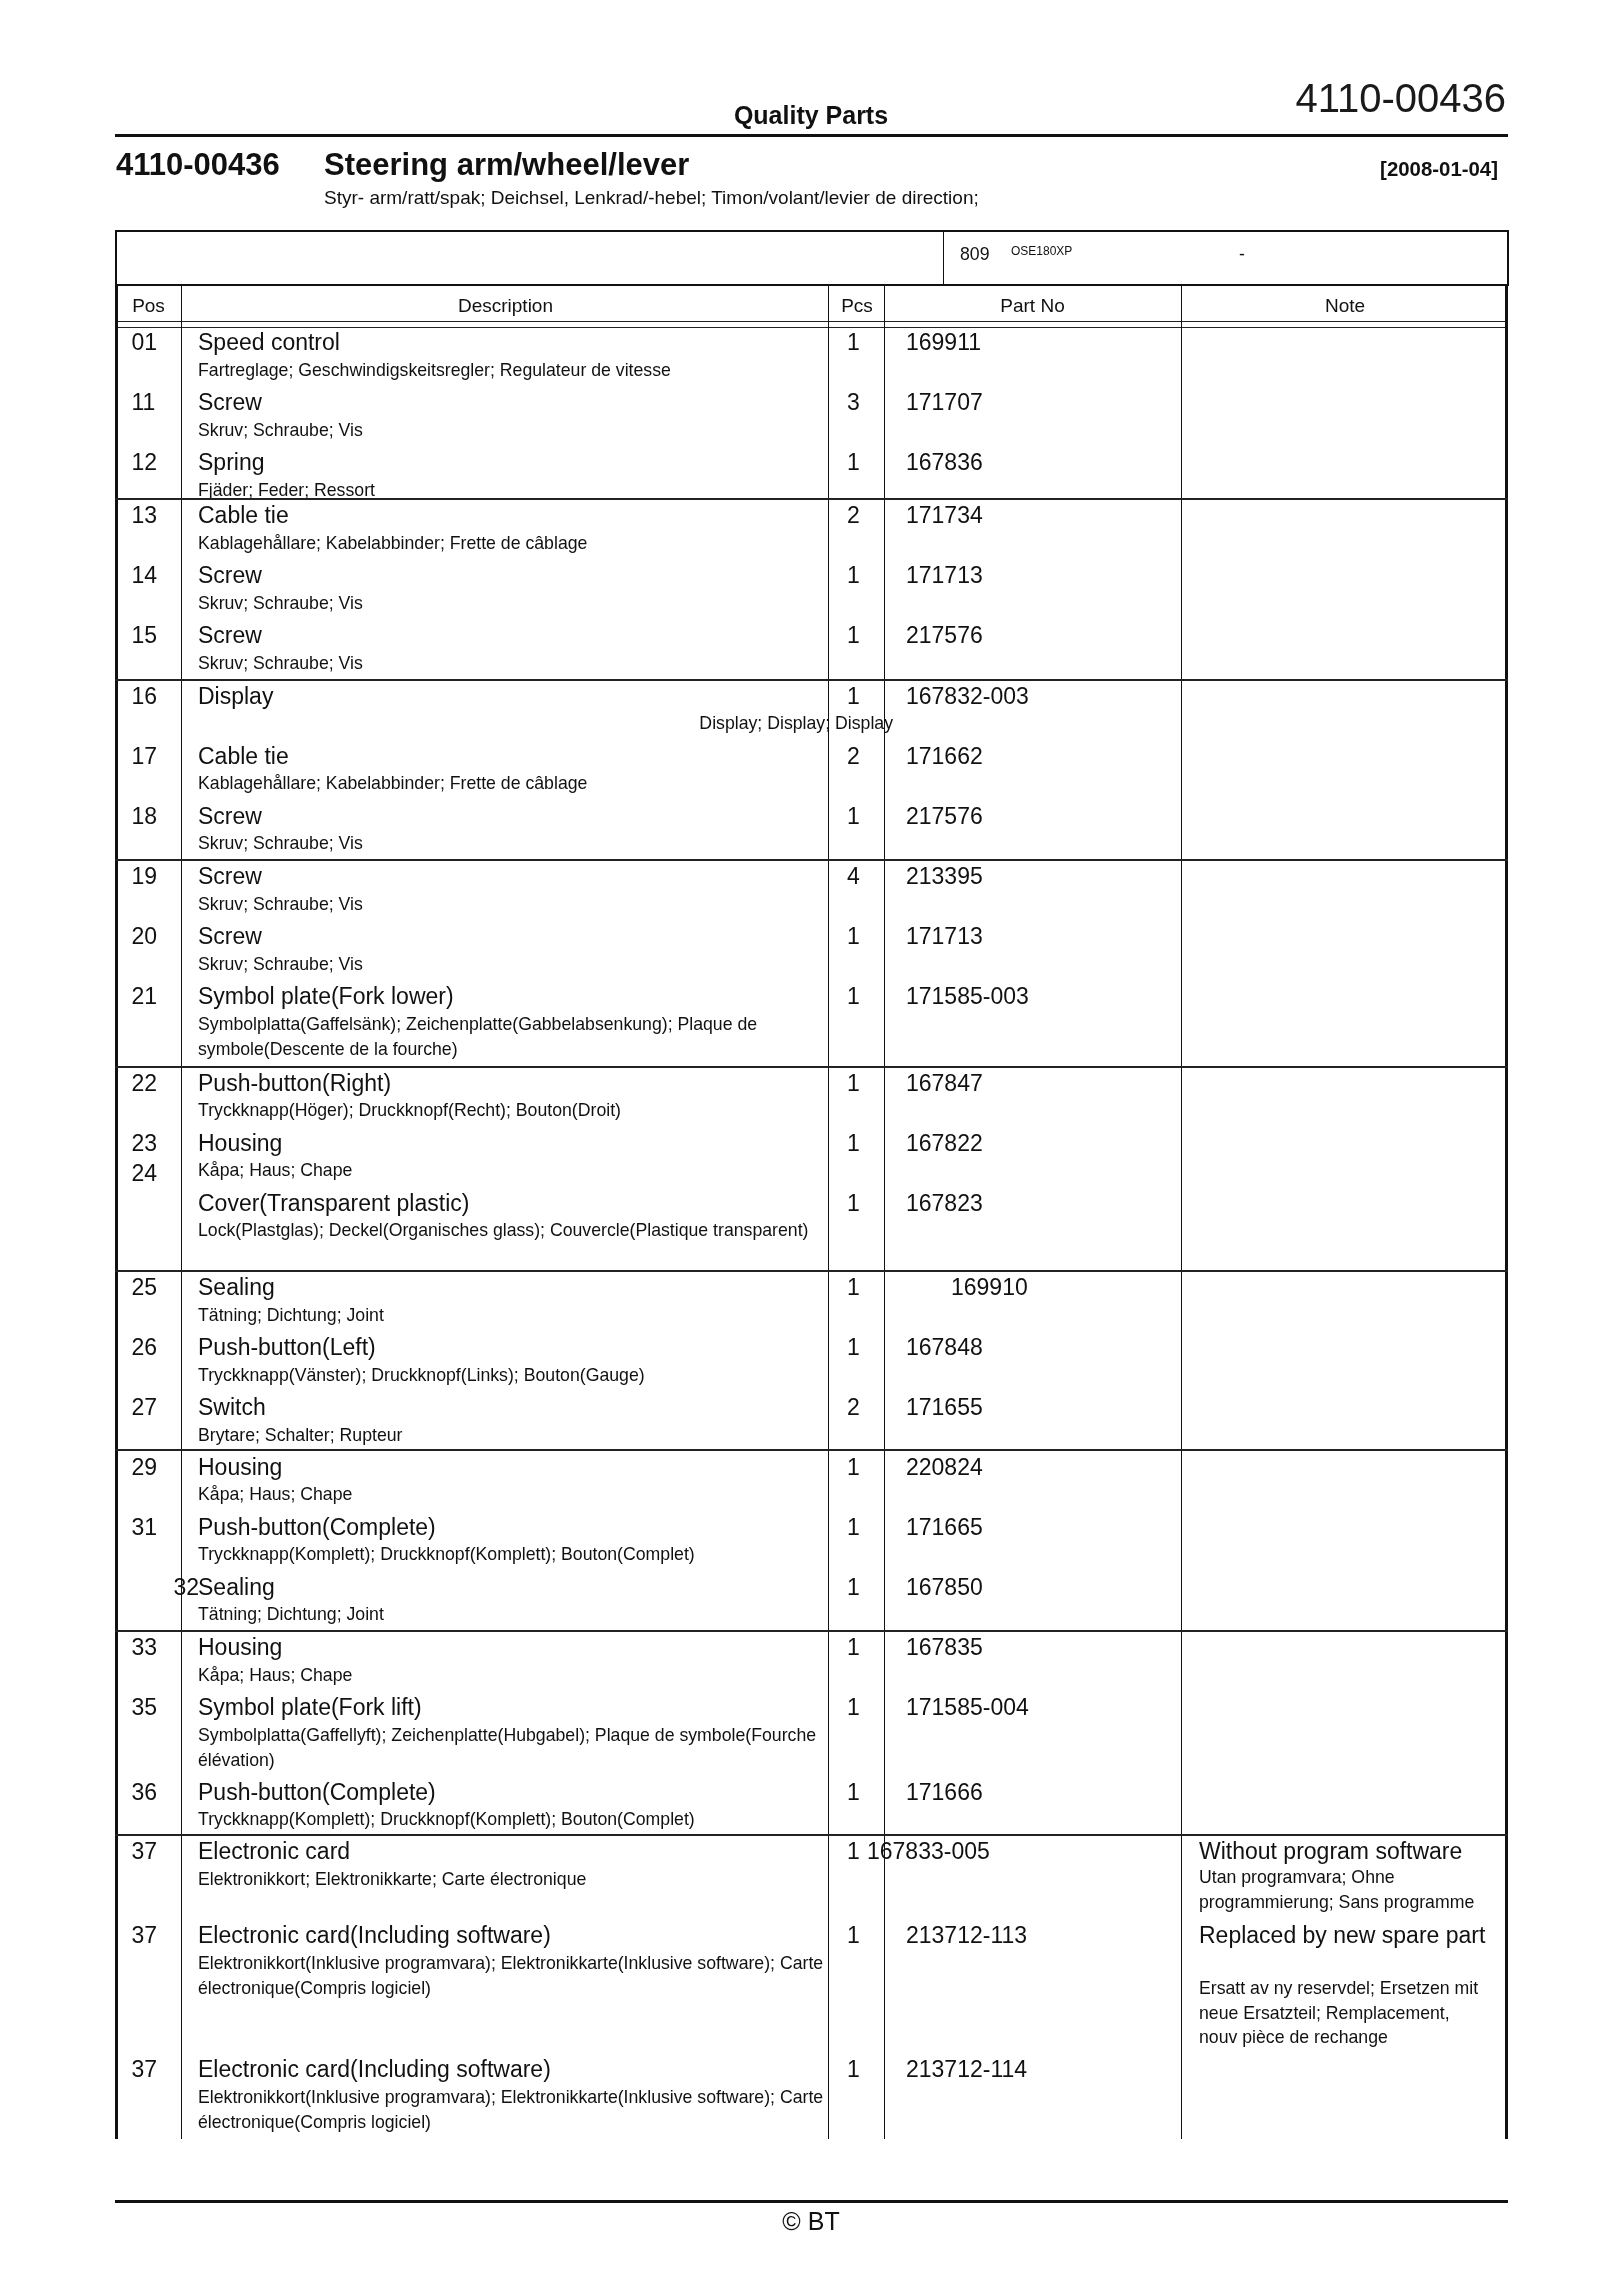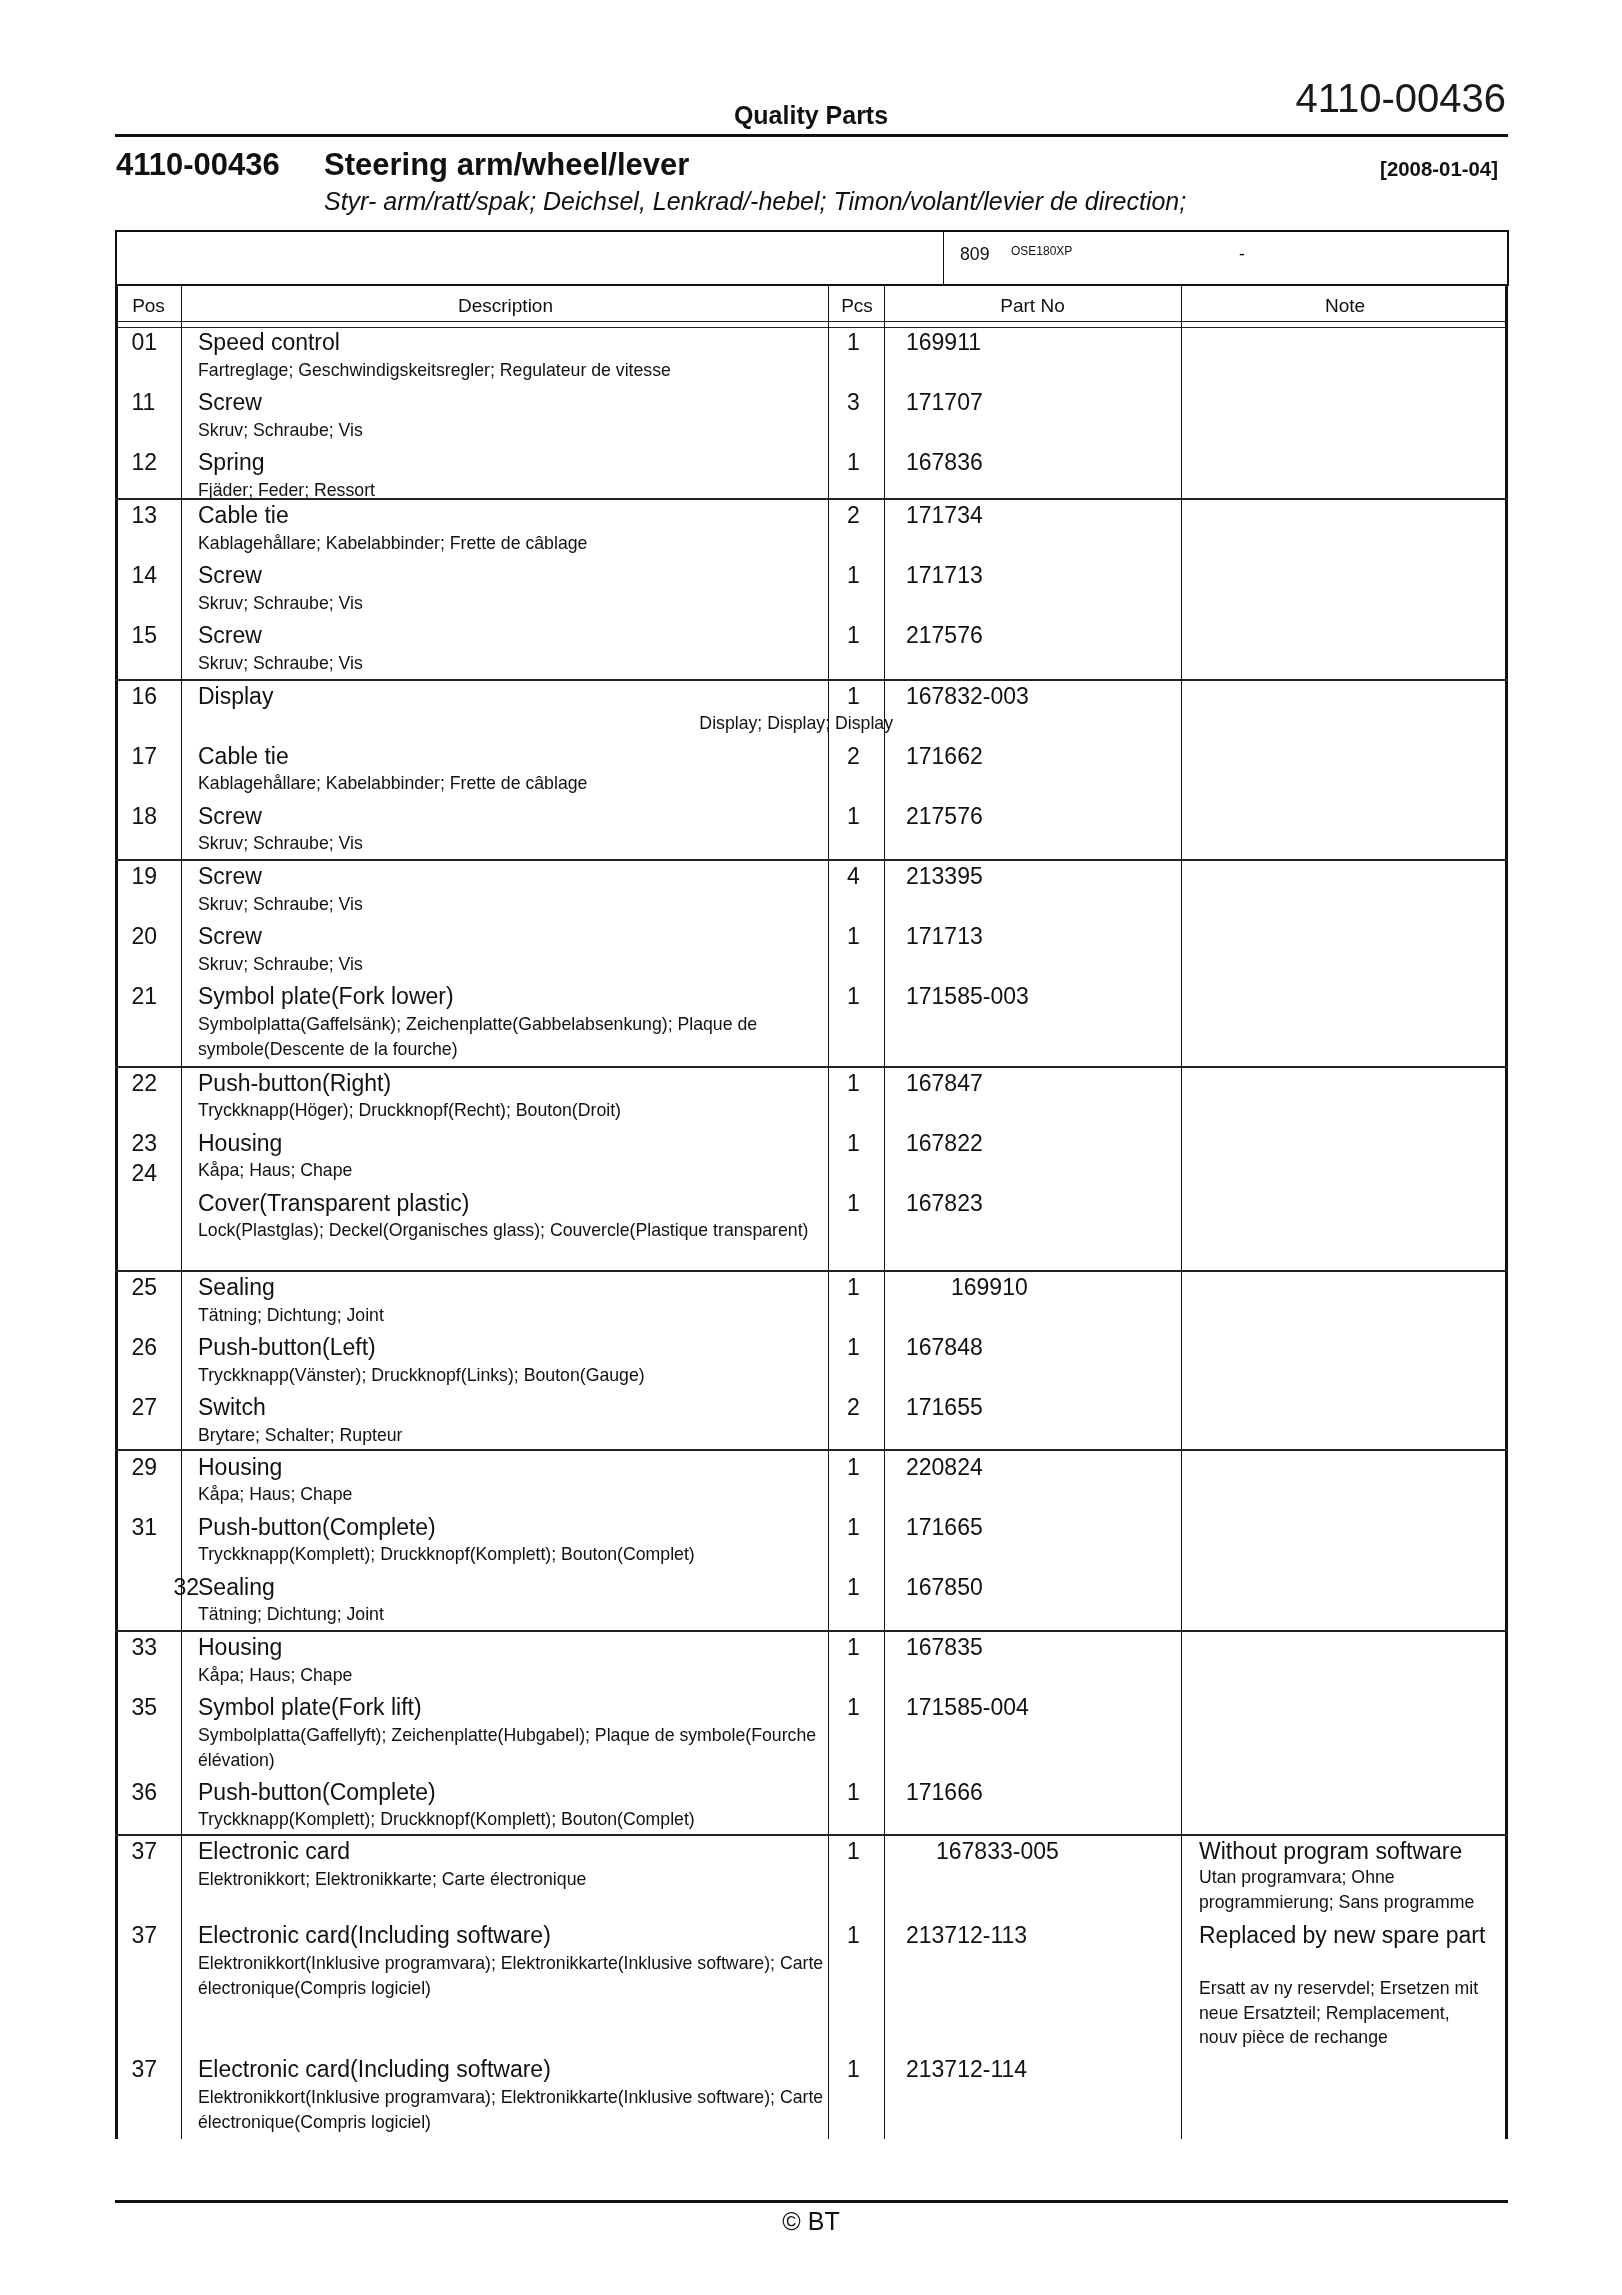--- a/index.html
+++ b/index.html
@@ -4,21 +4,21 @@
 <style>
   html, body { margin:0; padding:0; background:#ffffff; }
   body { width:1622px; height:2295px; position:relative; font-family:"Liberation Sans", sans-serif; color:#111; }
   .abs { position:absolute; }
   .doc-number-top { right:116px; top:76px; font-size:40px; letter-spacing:0; color:#1a1a1a; }
   .header-title { left:0; width:1622px; text-align:center; top:101px; font-size:25px; font-weight:bold; }
   .rule-top { left:115px; width:1393px; top:134px; height:2.7px; background:#111; }
   .part-code { left:116px; top:147px; font-size:31px; font-weight:bold; }
   .part-title { left:324px; top:147px; font-size:31px; font-weight:bold; }
   .date { right:124px; top:158px; font-size:20.4px; font-weight:bold; }
-  .subtitle { left:324px; top:187px; font-size:25px;font-style:italic; }
+  .subtitle { left:324px; top:187px; font-size:19px; }
 
   .model-box { left:115px; top:230px; width:1390px; height:52px; border:2.7px solid #111; }
   .model-divider { left:943px; top:232px; width:1.4px; height:52px; background:#111; }
   .model-code { left:960px; top:244px; font-size:17.7px; }
   .model-name { left:1011px; top:244px; font-size:12px; }
   .model-dash { left:1239px; top:244px; font-size:17.7px; }
 
   .table { left:115px; top:284px; width:1115px; height:1855px; }
   .vline { position:absolute; top:0; width:1.4px; background:#111; }
   .vline.outer { width:2.7px; }
@@ -197,21 +197,21 @@
       <div class="row-pos" style="left: 16.4px; top: 1495px;">36</div>
       <div class="row-name" style="left: 83px; top: 1495px;">Push-button(Complete)</div>
       <div class="row-trans" style="left: 83px; top: 1523px;">Tryckknapp(Komplett); Druckknopf(Komplett); Bouton(Complet)</div>
       <div class="row-pcs" style="left: 732px; top: 1495px;">1</div>
       <div class="row-part" style="left: 791px; top: 1495px;">171666</div>
       <div class="hline" style="top: 1550px;"></div>
       <div class="row-pos" style="left: 16.4px; top: 1554px;">37</div>
       <div class="row-name" style="left: 83px; top: 1554px;">Electronic card</div>
       <div class="row-trans" style="left: 83px; top: 1583px;">Elektronikkort; Elektronikkarte; Carte électronique</div>
       <div class="row-pcs" style="left: 732px; top: 1554px;">1</div>
-      <div class="row-part" style="left: 821px; top: 1554px;">167833-005</div>
+      <div class="row-part" style="left: 752px; top: 1554px;">167833-005</div>
       <div class="note-main" style="left: 1084px; top: 1554px;">Without program software</div>
       <div class="note-trans" style="left: 1084px; top: 1581px;">Utan programvara; Ohne programmierung; Sans programme</div>
       <div class="row-pos" style="left: 16.4px; top: 1638px;">37</div>
       <div class="row-name" style="left: 83px; top: 1638px;">Electronic card(Including software)</div>
       <div class="row-trans" style="left: 83px; top: 1667px;">Elektronikkort(Inklusive programvara); Elektronikkarte(Inklusive software); Carte électronique(Compris logiciel)</div>
       <div class="row-pcs" style="left: 732px; top: 1638px;">1</div>
       <div class="row-part" style="left: 791px; top: 1638px;">213712-113</div>
       <div class="note-main" style="left: 1084px; top: 1638px;">Replaced by new spare part</div>
       <div class="note-trans" style="left: 1084px; top: 1692px;">Ersatt av ny reservdel; Ersetzen mit neue Ersatzteil; Remplacement, nouv pièce de rechange</div>
       <div class="row-pos" style="left: 16.4px; top: 1772px;">37</div>

